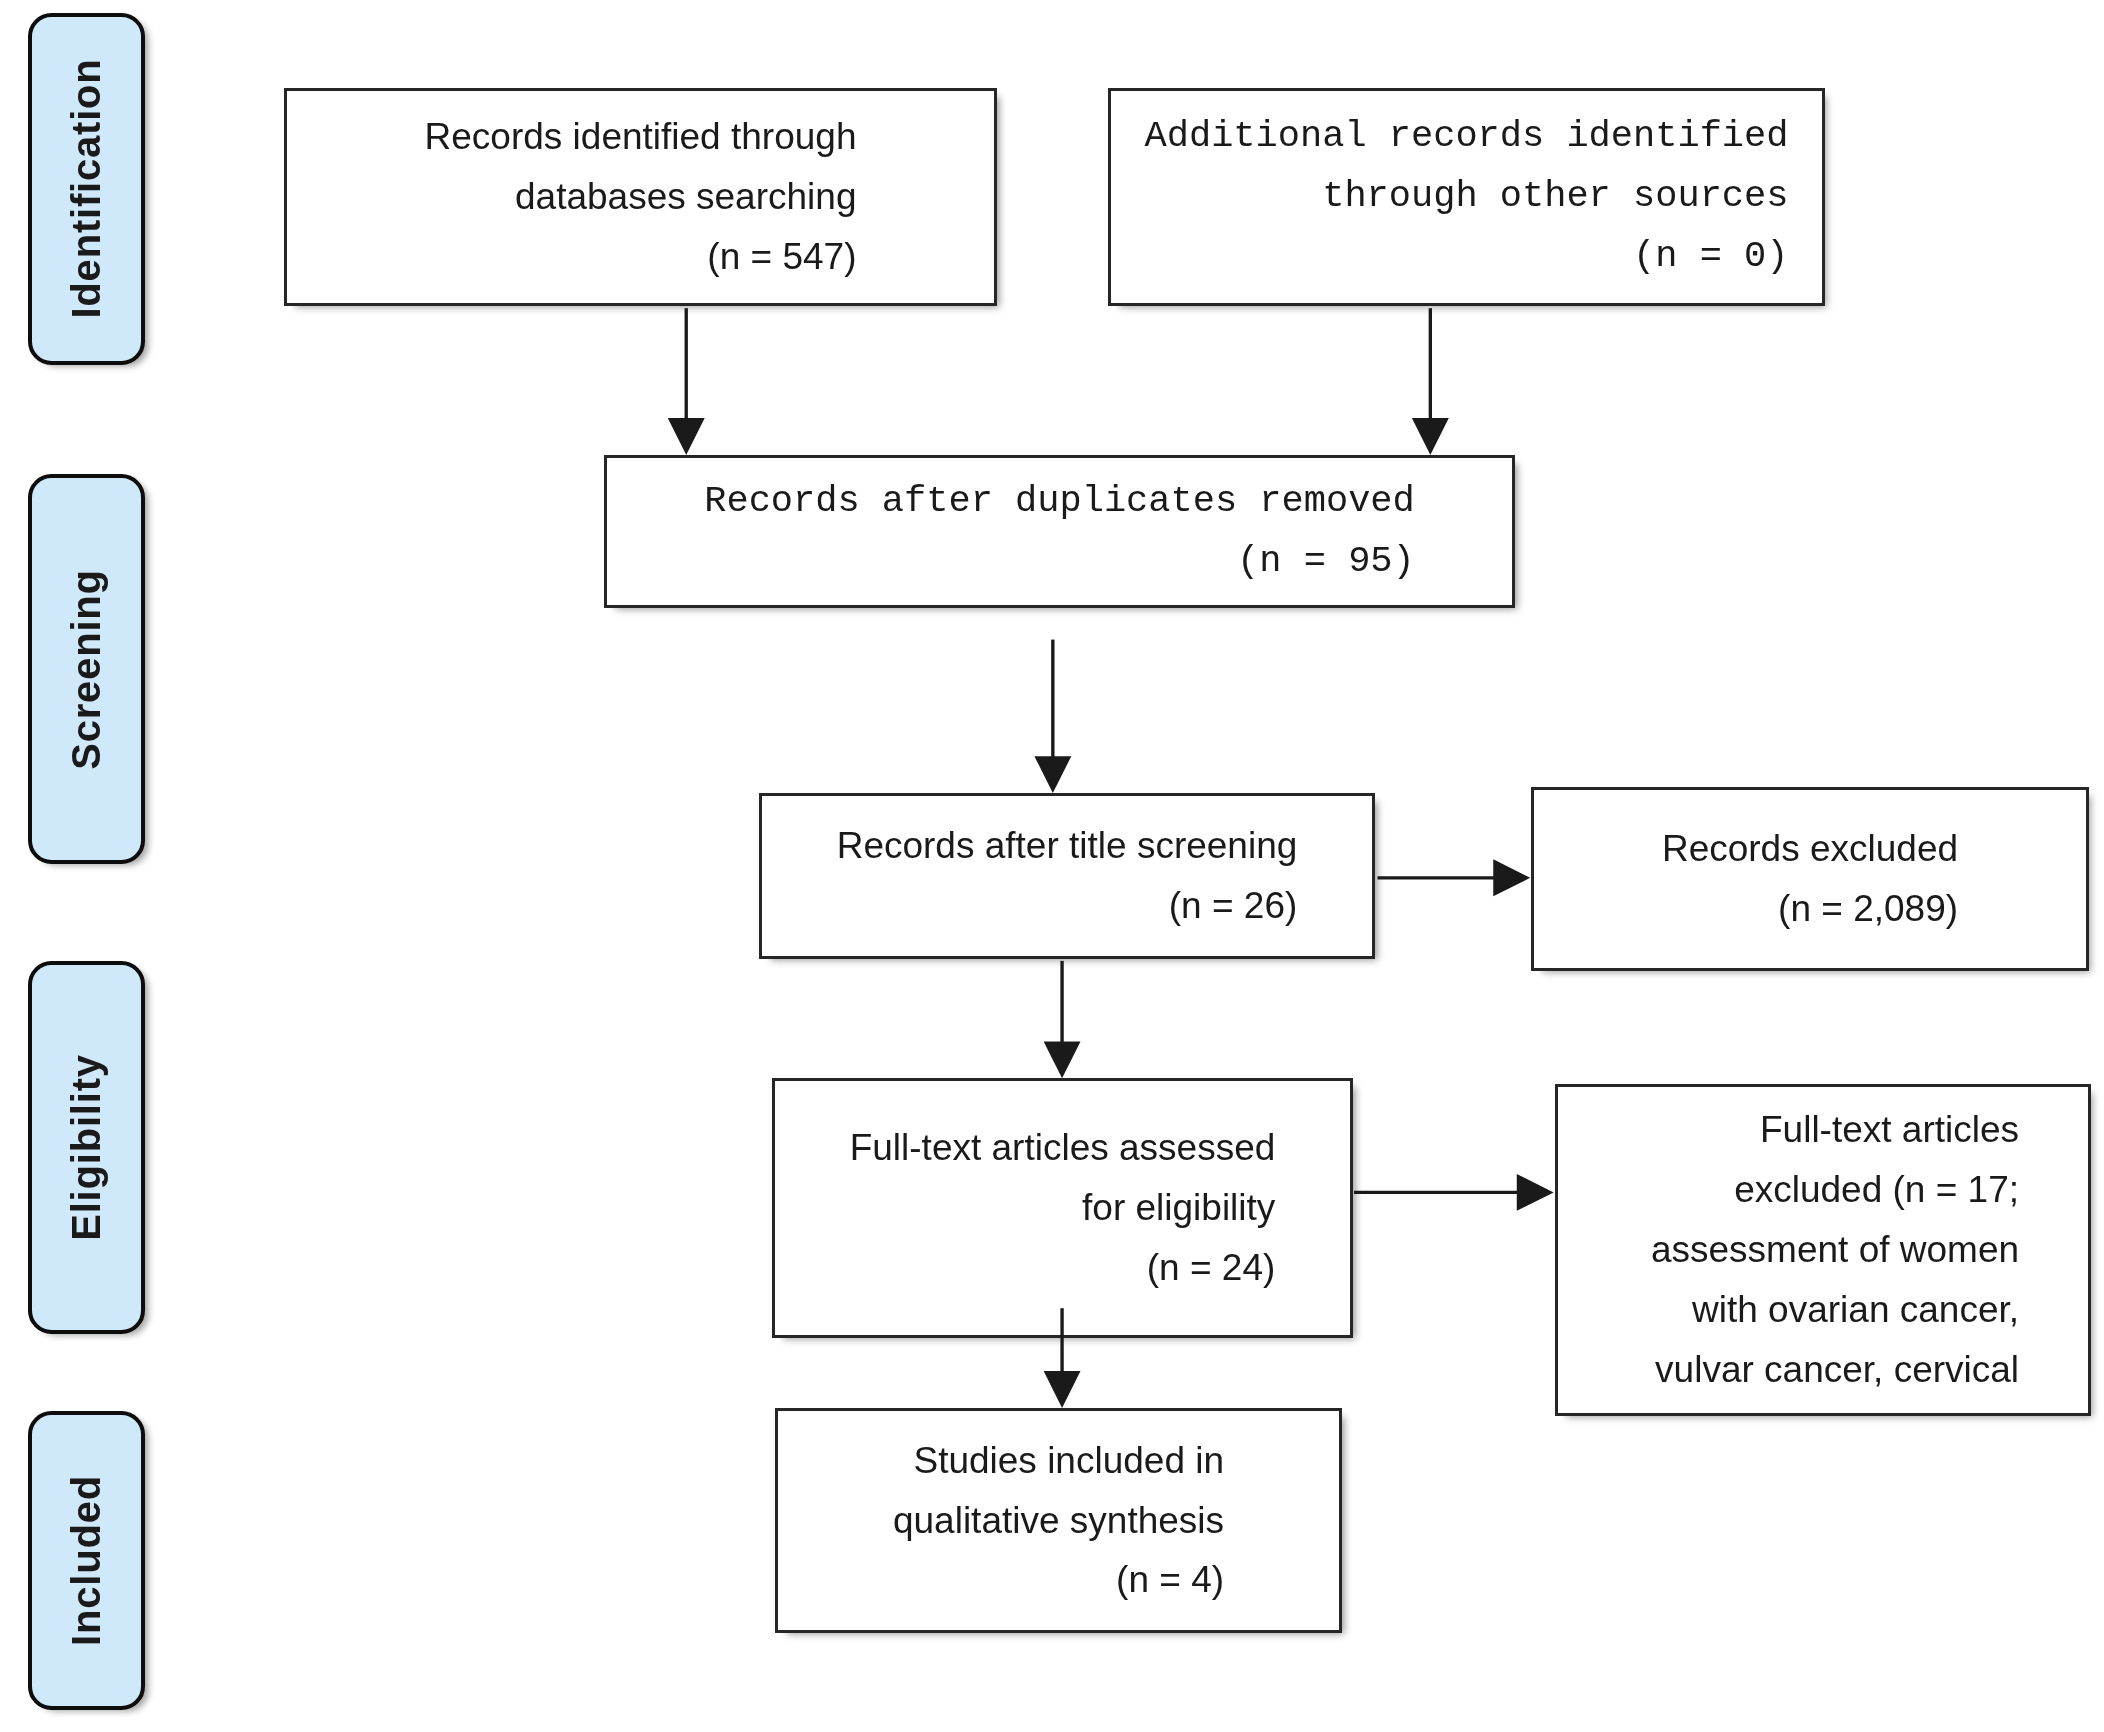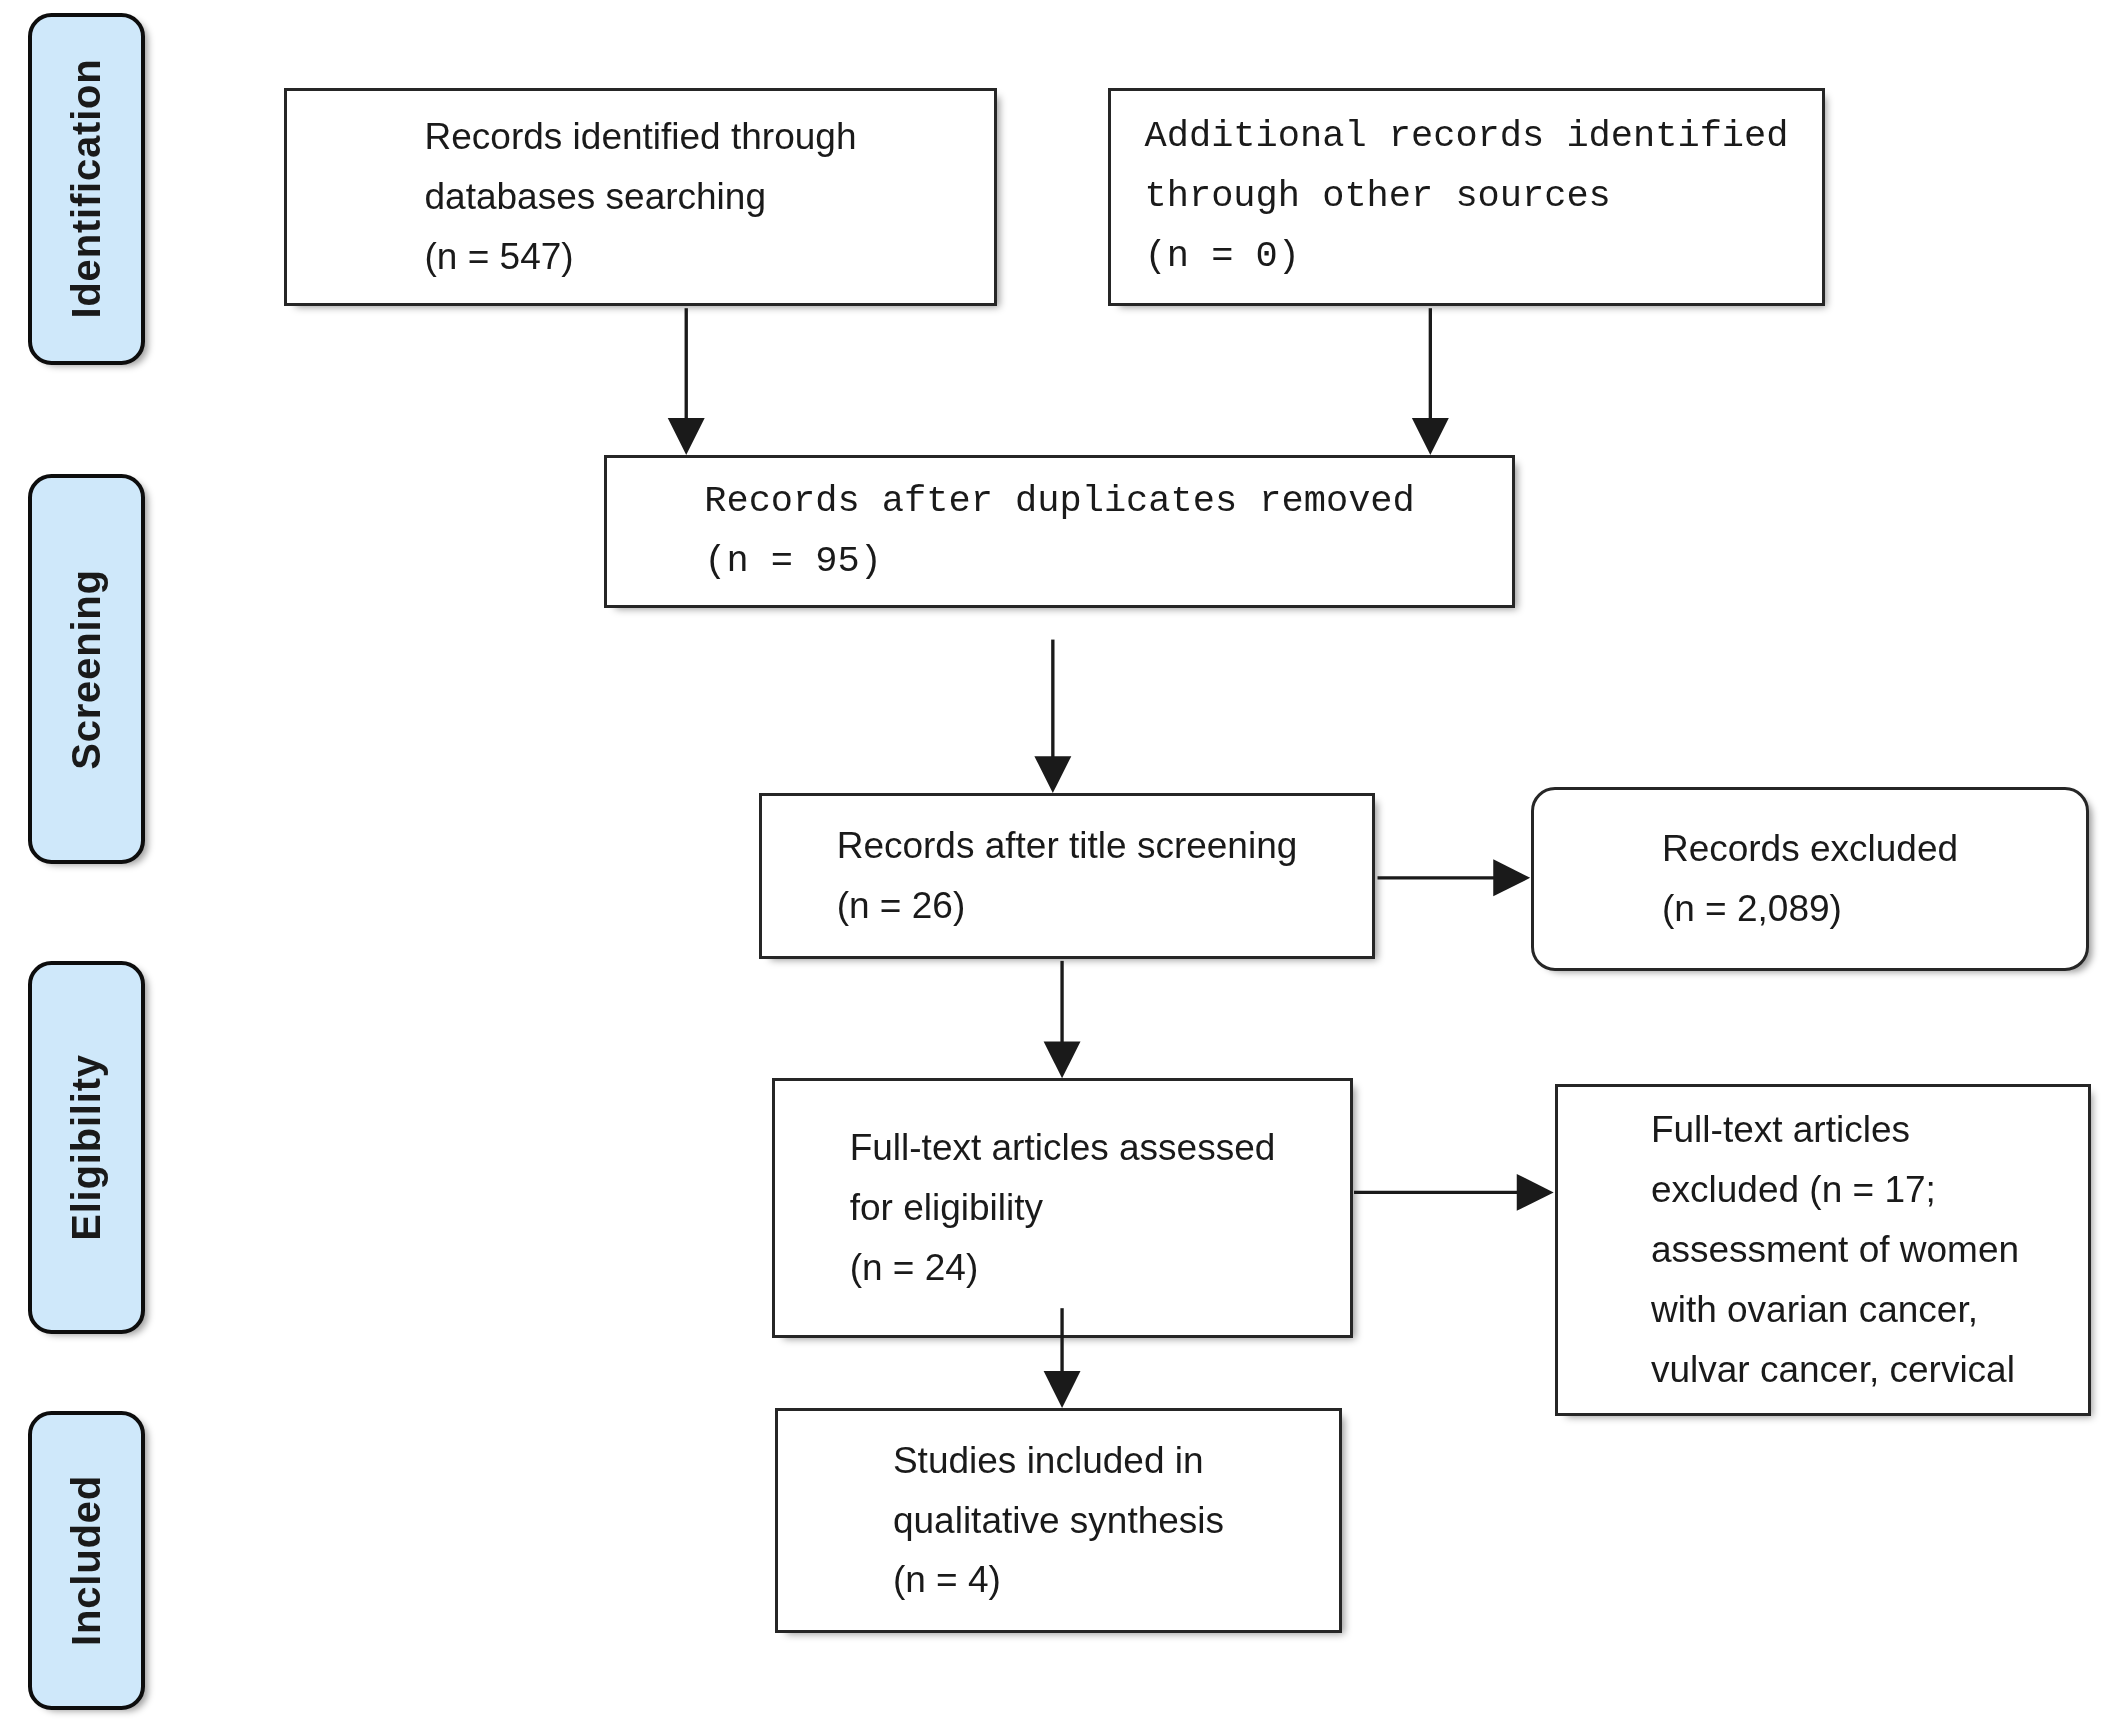--- a/index.html
+++ b/index.html
@@ -37,21 +37,21 @@
     box-sizing: border-box;
     background: #ffffff;
     border: 3.4px solid var(--box-border, #262626);
     display: flex;
     align-items: center;
     justify-content: center;
     box-shadow: 6.7px 5px 7.6px -4.2px rgba(0,0,0,0.40);
   }
   .flow-box .box-text {
     white-space: pre-line;
-    text-align: left;
+    text-align: right;
     font-size: 37px;
     line-height: 1.62;
     color: var(--text, #1a1a1a);
   }
   .arrow-layer {
     position: absolute;
     left: 0; top: 0;
     pointer-events: none;
   }
   .arrow-layer line { stroke: var(--arrow, #1a1a1a); stroke-width: 4; }
@@ -90,21 +90,21 @@
   <div class="flow-box" style="left:604px; top:455px; width:911px; height:153px;font-family:Liberation Mono, monospace;">
     <div class="box-text">Records after duplicates removed
 (n = 95)</div>
   </div>
 
   <div class="flow-box" style="left:759px; top:793px; width:616px; height:166px;">
     <div class="box-text">Records after title screening
 (n = 26)</div>
   </div>
 
-  <div class="flow-box" style="left:1531px; top:787px; width:558px; height:184px;border-radius:24px;">
+  <div class="flow-box" style="left:1531px; top:787px; width:558px; height:184px;">
     <div class="box-text">Records excluded
 (n = 2,089)</div>
   </div>
 
   <div class="flow-box" style="left:772px; top:1078px; width:581px; height:260px;">
     <div class="box-text">Full-text articles assessed
 for eligibility
 (n = 24)</div>
   </div>
 

